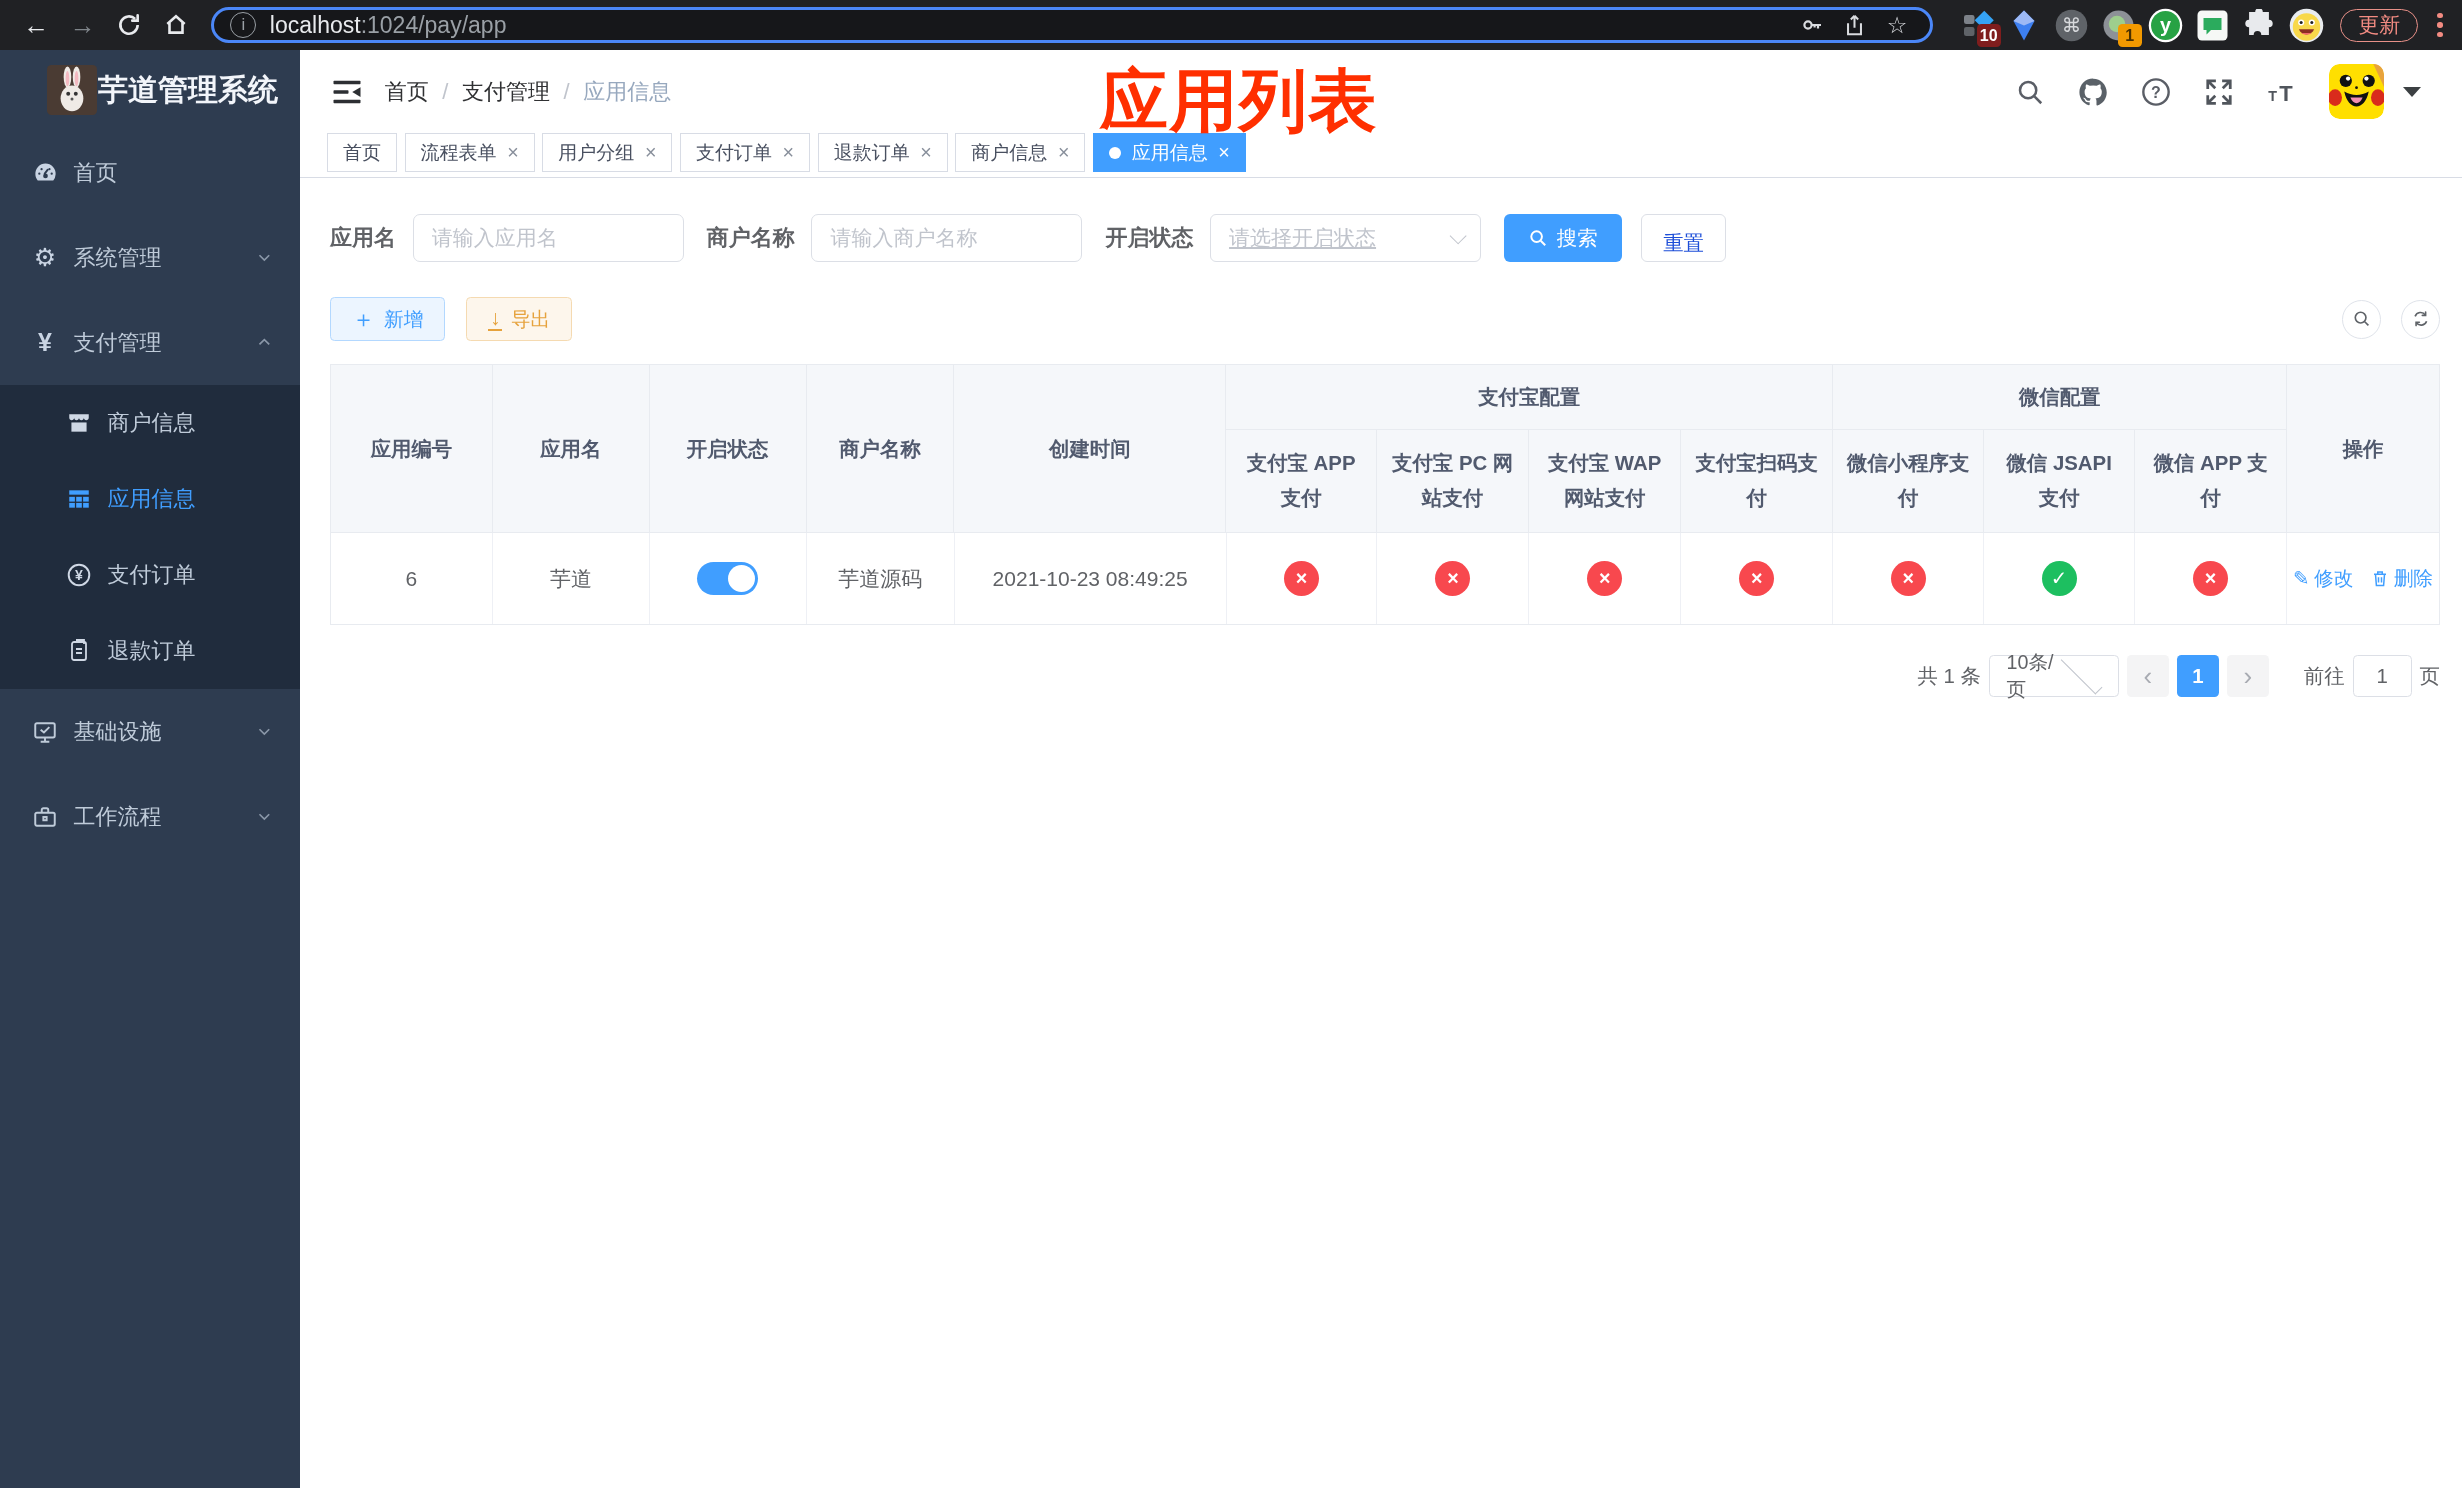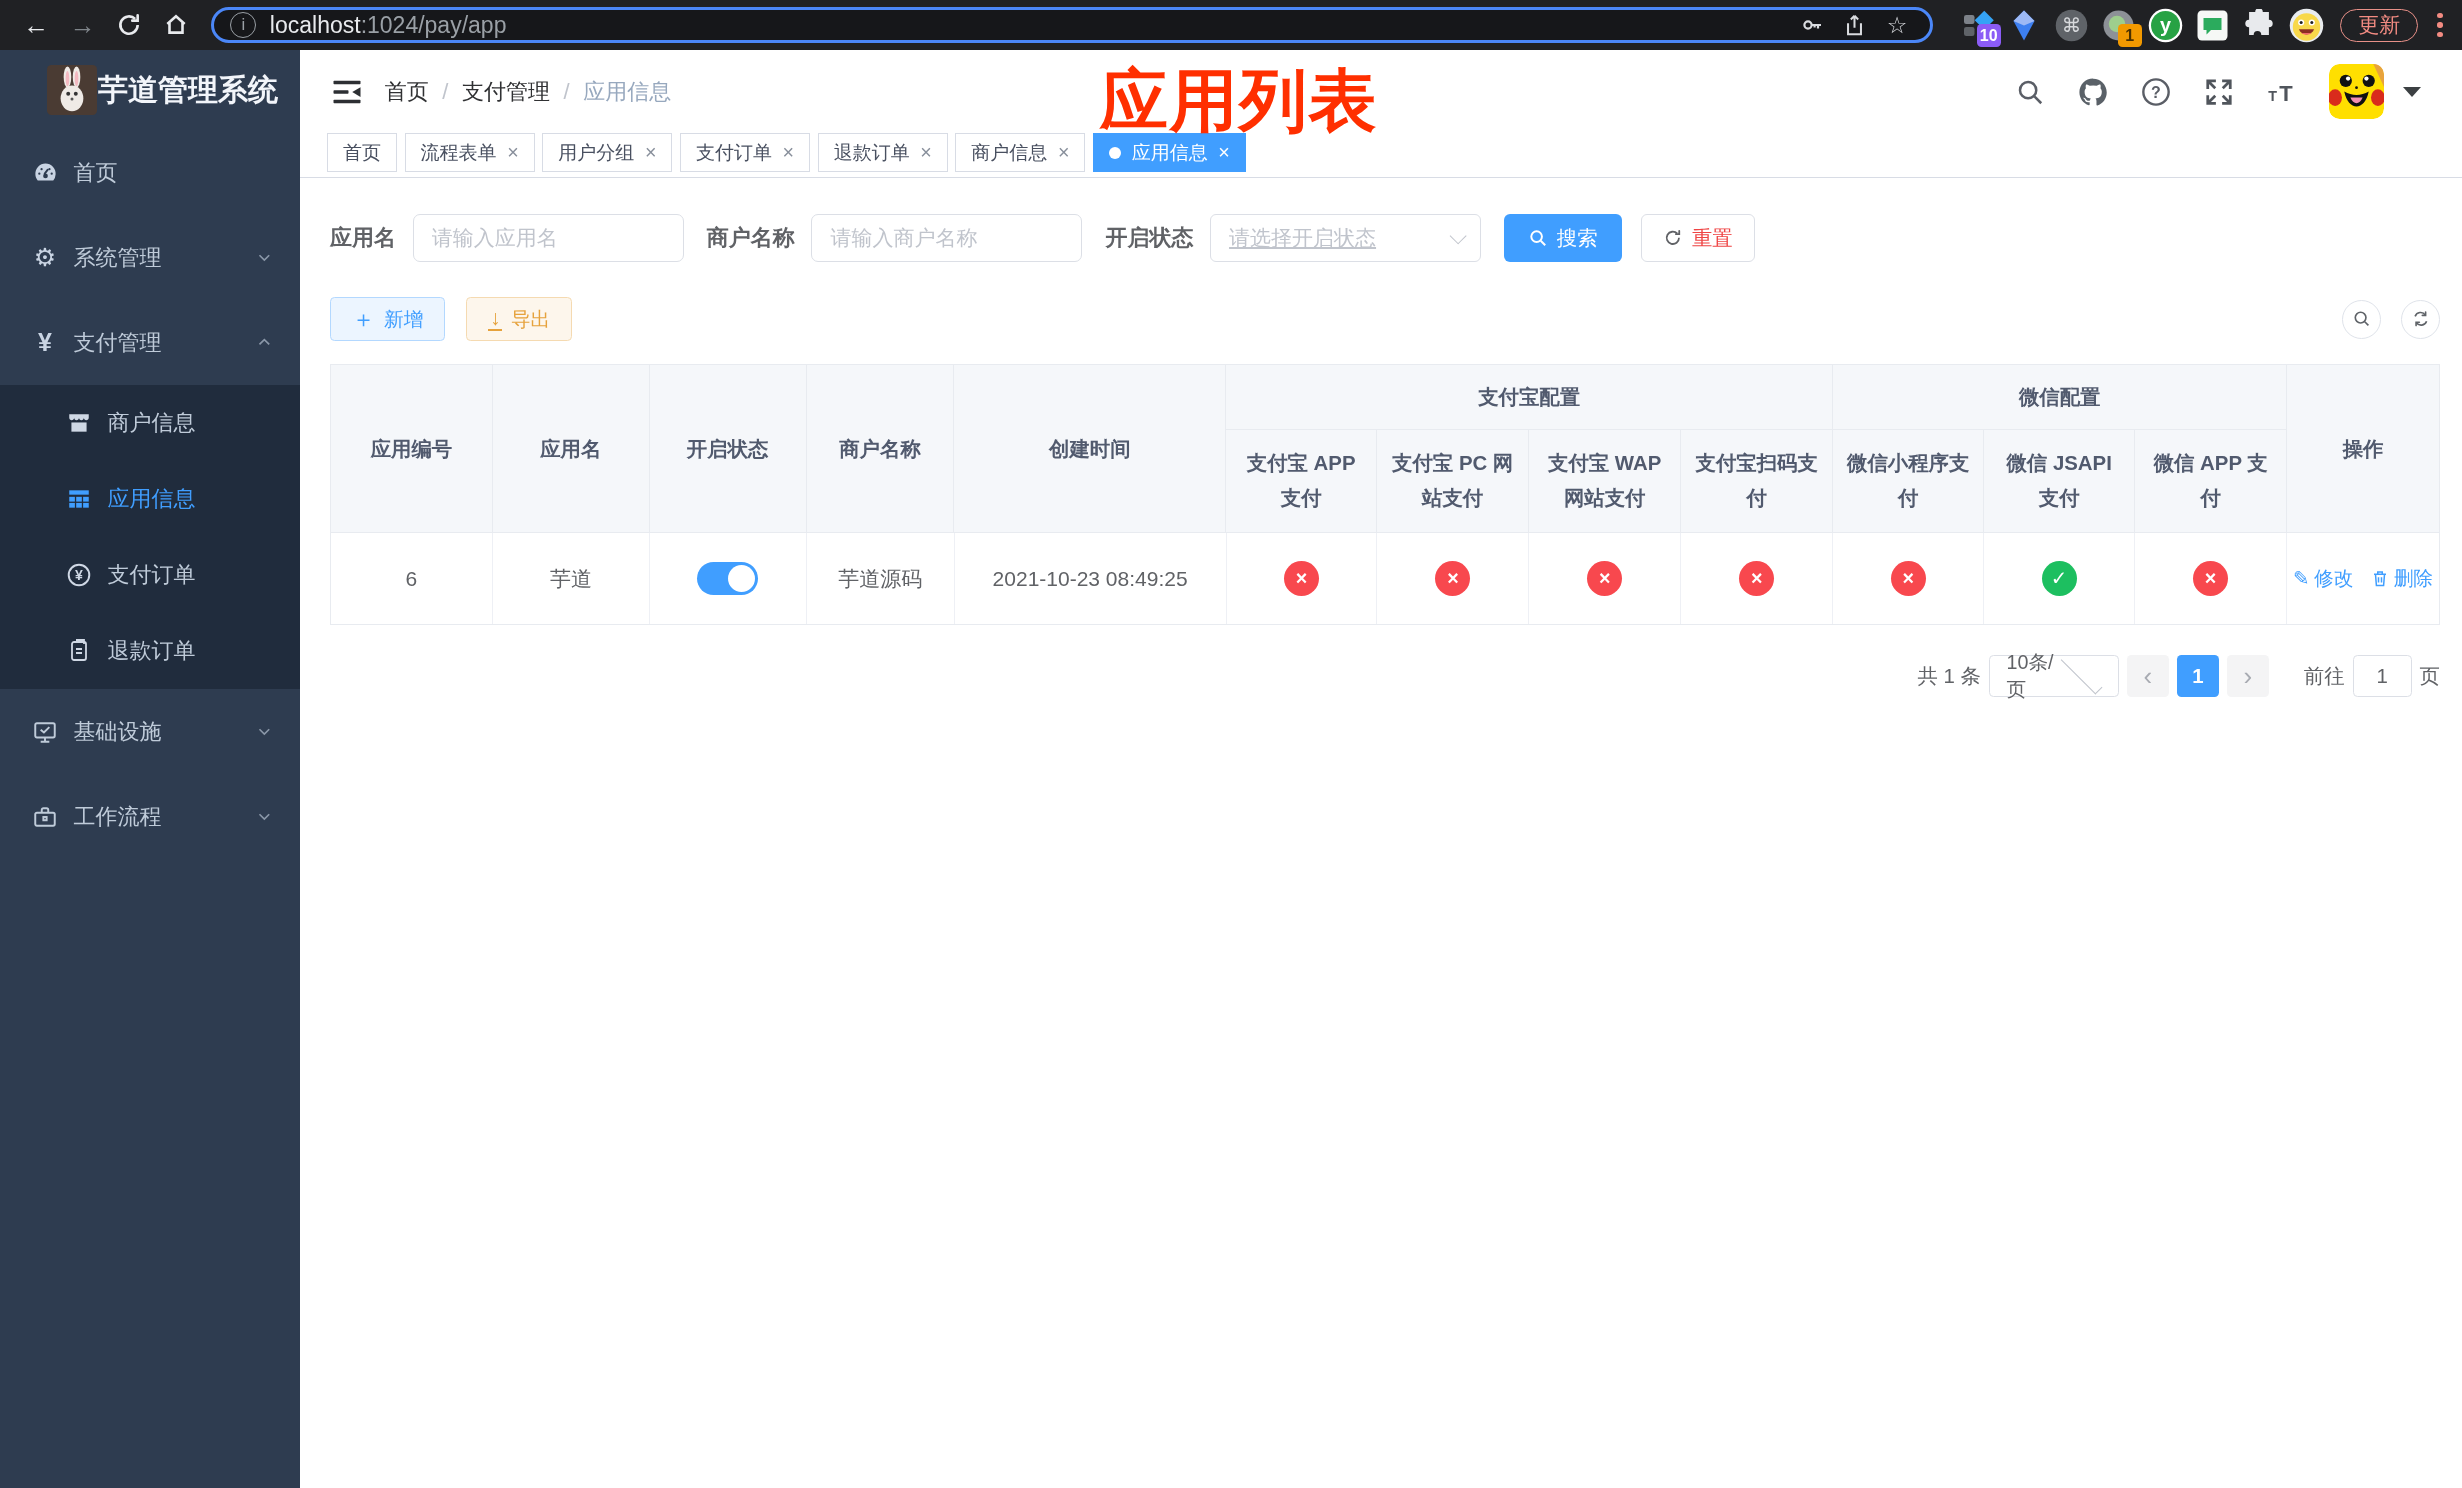--- a/index.html
+++ b/index.html
@@ -19,21 +19,21 @@
               font-size:16.7px; display:flex; align-items:center; justify-content:center; margin-right:13.6px; flex:none; }
   .url-text { font-size:23px; color:#e8eaed; white-space:nowrap; flex:1; }
   .url-text .rest { color:#9aa0a6; }
   .pill-ic { width:32px; height:32px; display:flex; align-items:center; justify-content:center;
              color:#dadce0; font-size:23px; margin-left:10.6px; flex:none; }
   .ext { position:relative; width:35px; height:35px; margin-left:12px; flex:none;
          display:flex; align-items:center; justify-content:center; }
   .badge { position:absolute; bottom:-4.5px; right:-6px; min-width:24px; height:23px; border-radius:4.5px;
            color:#fff; font-size:16px; font-weight:700; display:flex; align-items:center;
            justify-content:center; padding:0 3px; }
-  .badge.red { background:#8b5cf6; }
+  .badge.red { background:#7f1d1d; }
   .badge.orange { background:#f29900; color:#4a3000; }
   .update-btn { margin-left:16.7px; height:33px; padding:0 16.7px; border:1.9px solid #e89088;
                 border-radius:18px; color:#f28b82; font-size:21px; display:flex; align-items:center; flex:none; }
   .kebab { width:23px; margin-left:10.6px; display:flex; flex-direction:column; align-items:center; gap:4.5px; flex:none; }
   .kebab i { width:5.3px; height:5.3px; border-radius:50%; background:#f28b82; }
 
   
   .sidebar { position:absolute; top:50px; left:0; width:300px; height:1439px; background:#2e3c50; }
   .logo-row { height:80px; display:flex; align-items:center; padding-left:47px; }
   .logo-img { width:50px; height:50px; border-radius:4.5px; flex:none; }
@@ -83,21 +83,21 @@
   .f-input::placeholder { color:#c0c4cc; }
   .f-select { width:271px; height:48px; border:0.8px solid #dcdfe6; border-radius:6px; padding:0 18px;
               display:flex; align-items:center; background:#fff; cursor:pointer; }
   .f-select .ph { flex:1; font-size:21px; color:#c0c4cc;text-decoration:underline; }
   .sel-chev { width:12px; height:12px; border-right:1.9px solid #c0c4cc; border-bottom:1.9px solid #c0c4cc;
               transform:rotate(45deg) translateY(-3px); }
   .gap28 { width:23px; flex:none; }
   .btn { height:48px; border-radius:6px; display:flex; align-items:center; justify-content:center;
          font-size:20.4px; cursor:pointer; border:0.8px solid transparent; white-space:nowrap; }
   .btn-primary { background:#409eff; color:#fff; padding:0 23px; gap:9px; }
-  .btn-plain { background:#fff; color:#ef4444; border-color:#dcdfe6; padding:16px 21px; gap:9px; }
+  .btn-plain { background:#fff; color:#1d4ed8; border-color:#dcdfe6; padding:16px 21px; gap:9px;flex-direction:column; }
 
   
   .toolbar { margin-top:35px; display:flex; align-items:center; }
   .btn-sm { height:44px; border-radius:4.5px; font-size:19.7px; display:flex; align-items:center; gap:9px; padding:0 21px; cursor:pointer; }
   .btn-add { background:#ecf5ff; border:0.8px solid #b3d8ff; color:#409eff; }
   .btn-export { background:#fdf6ec; border:0.8px solid #f5dab1; color:#e6a23c; margin-left:21px; }
   .ic-plus { font-size:23px; line-height:1; }
   .ic-down { font-size:21px; line-height:1; border-bottom:2.3px solid #e6a23c; padding:0 1.5px 0.8px; }
   .tool-right { margin-left:auto; display:flex; gap:19.7px; }
   .circ-btn { width:39px; height:39px; border-radius:50%; border:1.1px solid #dfe3ea; background:#fff;

